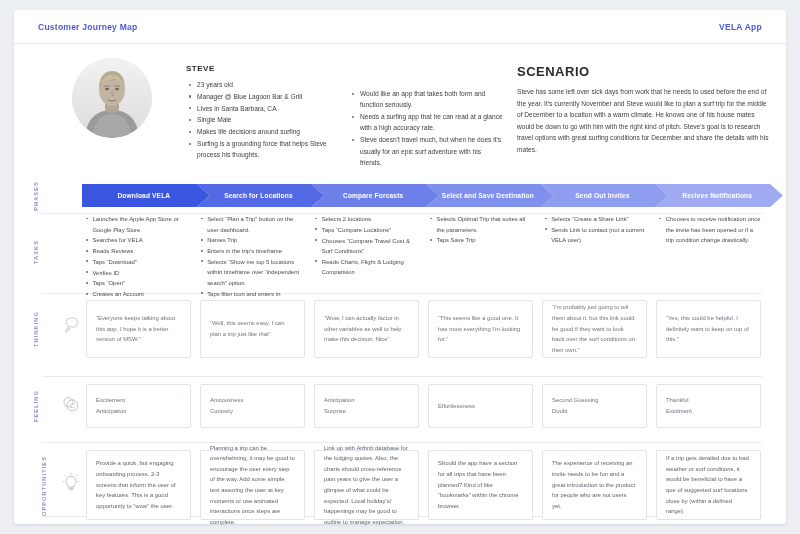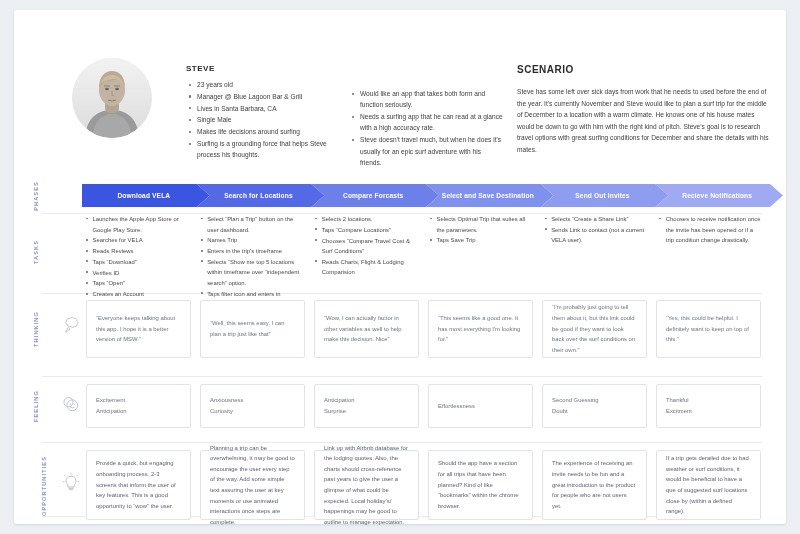--- a/index.html
+++ b/index.html
@@ -68,21 +68,21 @@
     position: absolute;
     left: 172px; top: 20px;
     font-size: 8px;
     font-weight: bold;
     letter-spacing: 0.5px;
     color: #2b2b2b;
   }
   .scenario-name {
     position: absolute;
     left: 503px; top: 20px;
-    font-size: 10px;
+    font-size: 13px;
     font-weight: bold;
     letter-spacing: 0.5px;
     color: #2b2b2b;
   }
 
   ul.plist {
     position: absolute;
     list-style: none;
     font-size: 6.6px;
     line-height: 1.72;
@@ -219,20 +219,24 @@
 
   .thinking-card { height: 58px; }
   .feeling-card  { height: 44px; }
   .opp-card      { height: 70px; }
 </style>
 </head>
 <body>
 
 <div id="board">
 
+  <div id="header">
+    <div class="h-title">Customer Journey Map</div>
+    <div class="h-app">VELA App</div>
+  </div>
 
   <div id="persona">
 
     <div id="avatar">
       <svg width="80" height="80" viewBox="0 0 80 80" aria-hidden="true">
         <defs>
           <clipPath id="cc">
               <circle cx="40" cy="40" r="40"></circle>
             </clipPath>
           <linearGradient id="bg" x1="0" y1="0" x2="0" y2="1">

